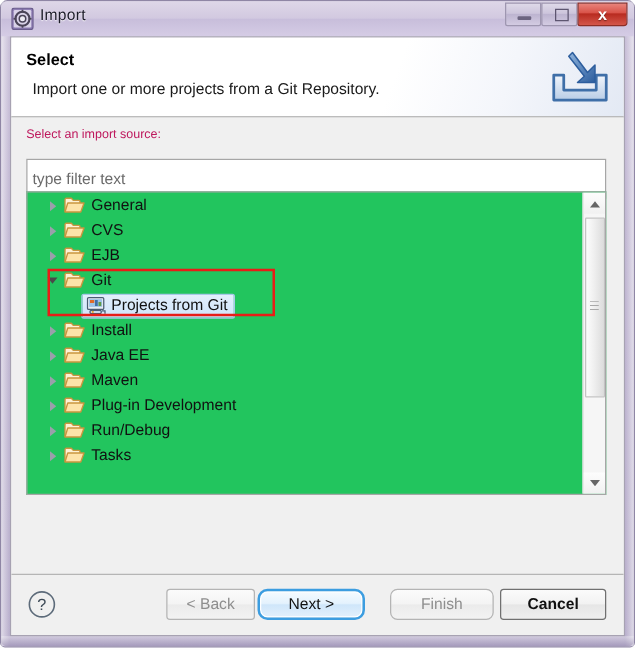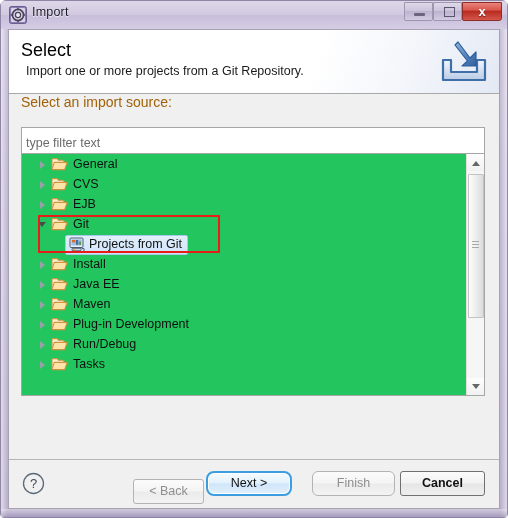--- a/index.html
+++ b/index.html
@@ -100,37 +100,37 @@
   }
 
   
   #banner {
     position: absolute; left: 0; top: 0; right: 0; height: 63px;
     background: linear-gradient(110deg, #ffffff 0%, #ffffff 62%, #f4f6fb 80%, #e3e9f4 100%);
     border-bottom: 1px solid #a9a9a9;
   }
   #banner-title {
     position: absolute; left: 12px; top: 10px;
-    font-size: 18px; font-weight: normal; color: #000;
+    font-size: 13px; font-weight: bold; color: #000;
   }
   #banner-desc {
     position: absolute; left: 17px; top: 34px;
     font-size: 12.5px; color: #1a1a1a;
   }
   #banner-icon {
     position: absolute; right: 9px; top: 6px;
     width: 52px; height: 50px;
   }
 
   
   #body { position: absolute; left: 0; top: 64px; right: 0; bottom: 48px; background: #f0f0f0; }
 
   #source-label {
-    position: absolute; left: 12px; top: 0;
-    font-size: 14px; color: #a16207;
+    position: absolute; left: 12px; top: 8px;
+    font-size: 10px; color: #be185d;
   }
 
   #filter-input {
     position: absolute; left: 12px; top: 33px;
     width: 464px; height: 32px;
     box-sizing: border-box;
     border: 1px solid #a6a6a6;
     background: #ffffff;
     font-family: "Liberation Sans", sans-serif;
     font-size: 12.5px;
@@ -262,21 +262,21 @@
     font-size: 12.5px;
     text-align: center;
     line-height: 23px;
     border: 1px solid #b4b4b4;
     border-radius: 3px;
     background: linear-gradient(180deg, #fbfbfb 0%, #f4f4f4 48%, #ebebeb 52%, #f3f3f3 100%);
     color: #8e8e8e;
     cursor: default;
     user-select: none;
   }
-  #btn-back   { left: 124px; width: 71px; margin-top: 8px; }
+  #btn-back   { left: 124px; width: 71px; }
   #btn-next   {
     left: 197px; width: 86px;
     border: 2px solid #3c9de0;
     border-radius: 8px;
     background: linear-gradient(180deg, #f5fbff 0%, #e4f2fd 46%, #cfe6fa 52%, #e2f0fc 100%);
     color: #111;
     line-height: 21px;
     box-shadow: inset 0 0 0 1px #ffffff;
   }
   #btn-finish { left: 303px; width: 83px; border-radius: 6px; }

